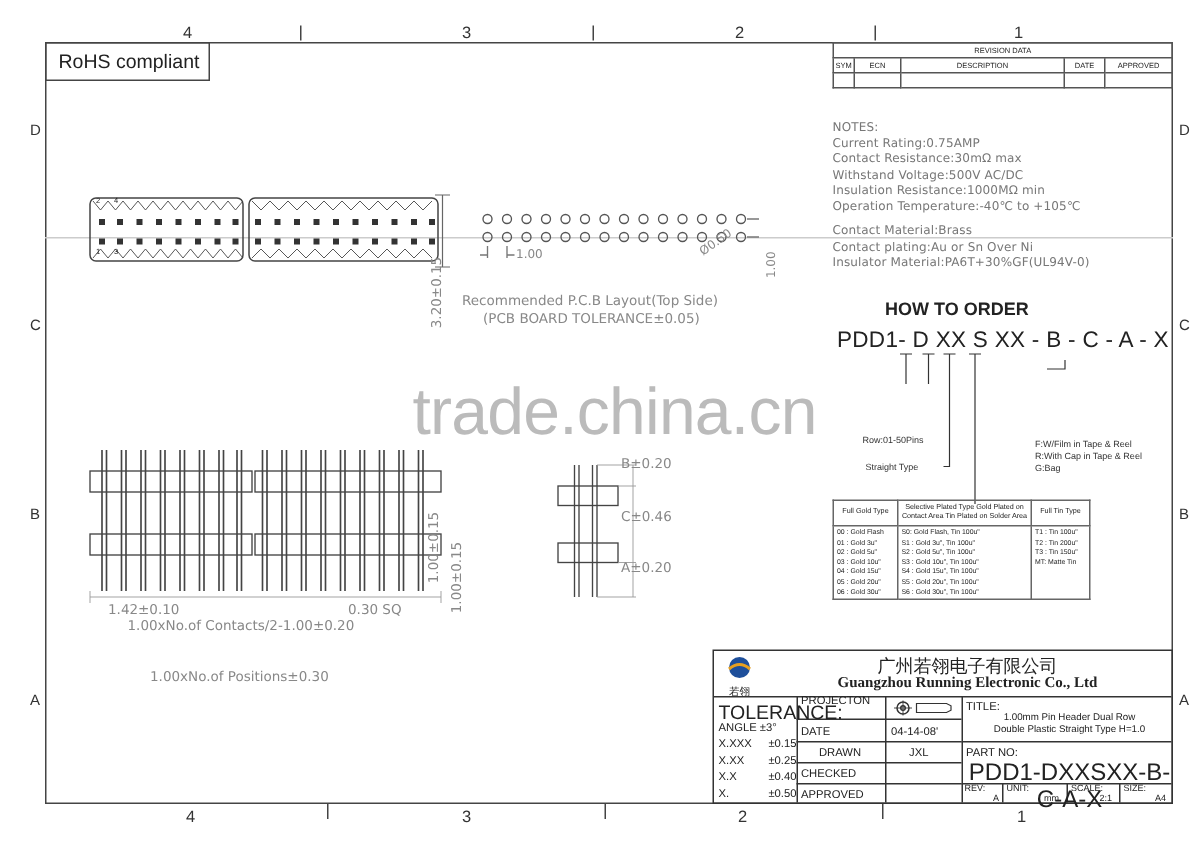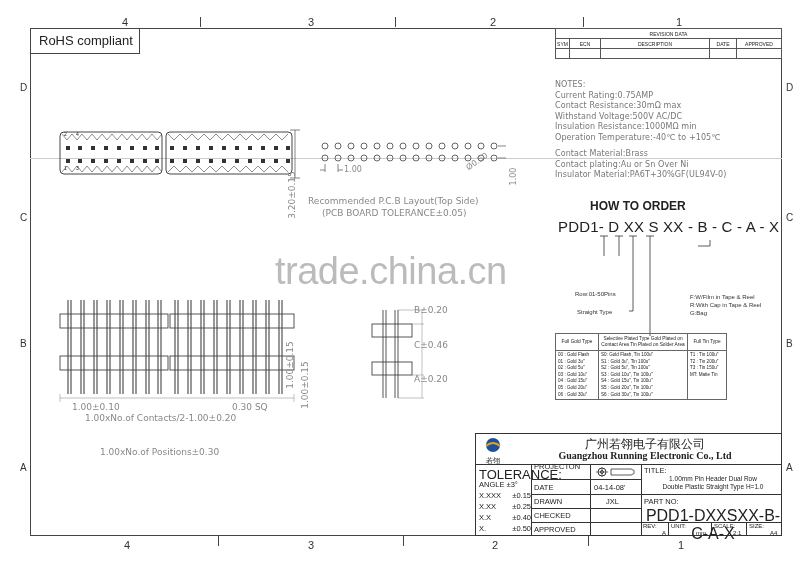--- a/index.html
+++ b/index.html
@@ -17,21 +17,21 @@
   .howto-title{position:absolute;left:590px;top:199px;font-size:12px;font-weight:bold;}
   .howto-code{position:absolute;left:558px;top:218px;font-size:15px;letter-spacing:0.2px;}
   .small-lbl{position:absolute;font-size:6px;color:#333;line-height:8px;}
   .optable{position:absolute;left:555px;top:333px;width:172px;font-size:4.6px;}
   .optable td{border:1px solid #666;vertical-align:top;padding:1px 2px;line-height:6.6px;}
   .optable th{border:1px solid #666;font-weight:normal;padding:2px;line-height:6px;font-size:4.8px;}
   .tb{position:absolute;left:475px;top:433px;width:307px;height:103px;border:1px solid #333;box-sizing:border-box;}
   .tb-row{position:absolute;left:0;right:0;border-top:1px solid #333;}
   .tb-cell{position:absolute;font-size:7.5px;}
   .dim{position:absolute;font-size:9px;color:#888;font-family:"DejaVu Sans",sans-serif;}
-  .watermark{position:absolute;left:275px;top:250px;font-size:38px;color:#bbb;letter-spacing:-0.5px;}
+  .watermark{position:absolute;left:275px;top:250px;font-size:44px;color:#bbb;letter-spacing:-0.5px;}
 </style>
 </head>
 <body>
 
 <div class="frame"></div>
 
 <span class="zone-num" style="left:122px;top:16px;">4</span>
 <span class="zone-tick" style="left:200px;top:17px;"></span>
 <span class="zone-num" style="left:308px;top:16px;">3</span>
 <span class="zone-tick" style="left:395px;top:17px;"></span>
@@ -271,21 +271,21 @@
       <path d="M169 4 v94 M172 4 v94"></path>
       <path d="M182 4 v94 M185 4 v94"></path>
       <path d="M195 4 v94 M198 4 v94"></path>
       <path d="M208 4 v94 M211 4 v94"></path>
       <path d="M221 4 v94 M224 4 v94"></path>
   </g>
   <g stroke="#999" stroke-width="0.6">
     <path d="M2 102 h234 M2 98 v8 M236 98 v8"></path>
   </g>
 </svg>
-<div class="dim" style="left:72px;top:402px;">1.00±0.10</div>
+<div class="dim" style="left:72px;top:402px;">1.42±0.10</div>
 <div class="dim" style="left:232px;top:402px;">0.30 SQ</div>
 <div class="dim" style="left:85px;top:413px;">1.00xNo.of Contacts/2-1.00±0.20</div>
 <div class="dim" style="left:100px;top:424px;margin-top:23px;">1.00xNo.of Positions±0.30</div>
 <div class="dim" style="left:260px;top:360px;transform:rotate(-90deg);width:60px;text-align:center;">1.00±0.15</div>
 <div class="dim" style="left:275px;top:380px;transform:rotate(-90deg);width:60px;text-align:center;">1.00±0.15</div>
 
 <svg class="abs" style="left:370px;top:300px;" width="60" height="100">
   <g stroke="#444" stroke-width="0.9" fill="none">
     <rect x="2" y="24" width="40" height="13"></rect>
     <rect x="2" y="62" width="40" height="13"></rect>
@@ -326,21 +326,21 @@
 
   <div class="tb-cell" style="left:3px;top:33px;font-size:13px;">TOLERANCE:</div>
   <div class="tb-cell" style="left:3px;top:46px;"><span>ANGLE</span> <span>±3°</span></div>
   <div class="tb-cell" style="left:3px;top:57px;width:52px;"><span>X.XXX</span><span style="position:absolute;right:0">±0.15</span></div>
   <div class="tb-cell" style="left:3px;top:68px;width:52px;"><span>X.XX</span><span style="position:absolute;right:0">±0.25</span></div>
   <div class="tb-cell" style="left:3px;top:79px;width:52px;"><span>X.X</span><span style="position:absolute;right:0">±0.40</span></div>
   <div class="tb-cell" style="left:3px;top:90px;width:52px;"><span>X.</span><span style="position:absolute;right:0">±0.50</span></div>
 
   <div class="tb-cell" style="left:58px;top:28px;">PROJECTON</div>
   <div class="tb-cell" style="left:58px;top:49px;">DATE</div>
-  <div class="tb-cell" style="left:58px;top:63px;">DRAWN</div>
+  <div class="tb-cell" style="left:70px;top:63px;">DRAWN</div>
   <div class="tb-cell" style="left:58px;top:77px;">CHECKED</div>
   <div class="tb-cell" style="left:58px;top:91px;">APPROVED</div>
   <svg class="abs" style="left:120px;top:33px;" width="40" height="10">
     <circle cx="6" cy="5" r="4" fill="none" stroke="#333"></circle>
       <circle cx="6" cy="5" r="1.5" fill="none" stroke="#333"></circle>
       <path d="M0 5 h12 M6 -1 v12" stroke="#333" stroke-width="0.6"></path>
     <path d="M15 2 h20 l3 1.5 v3 l-3 1.5 h-20 z" fill="none" stroke="#333" stroke-width="0.8"></path>
   </svg>
   <div class="tb-cell" style="left:118px;top:49px;">04-14-08'</div>
   <div class="tb-cell" style="left:130px;top:63px;">JXL</div>

